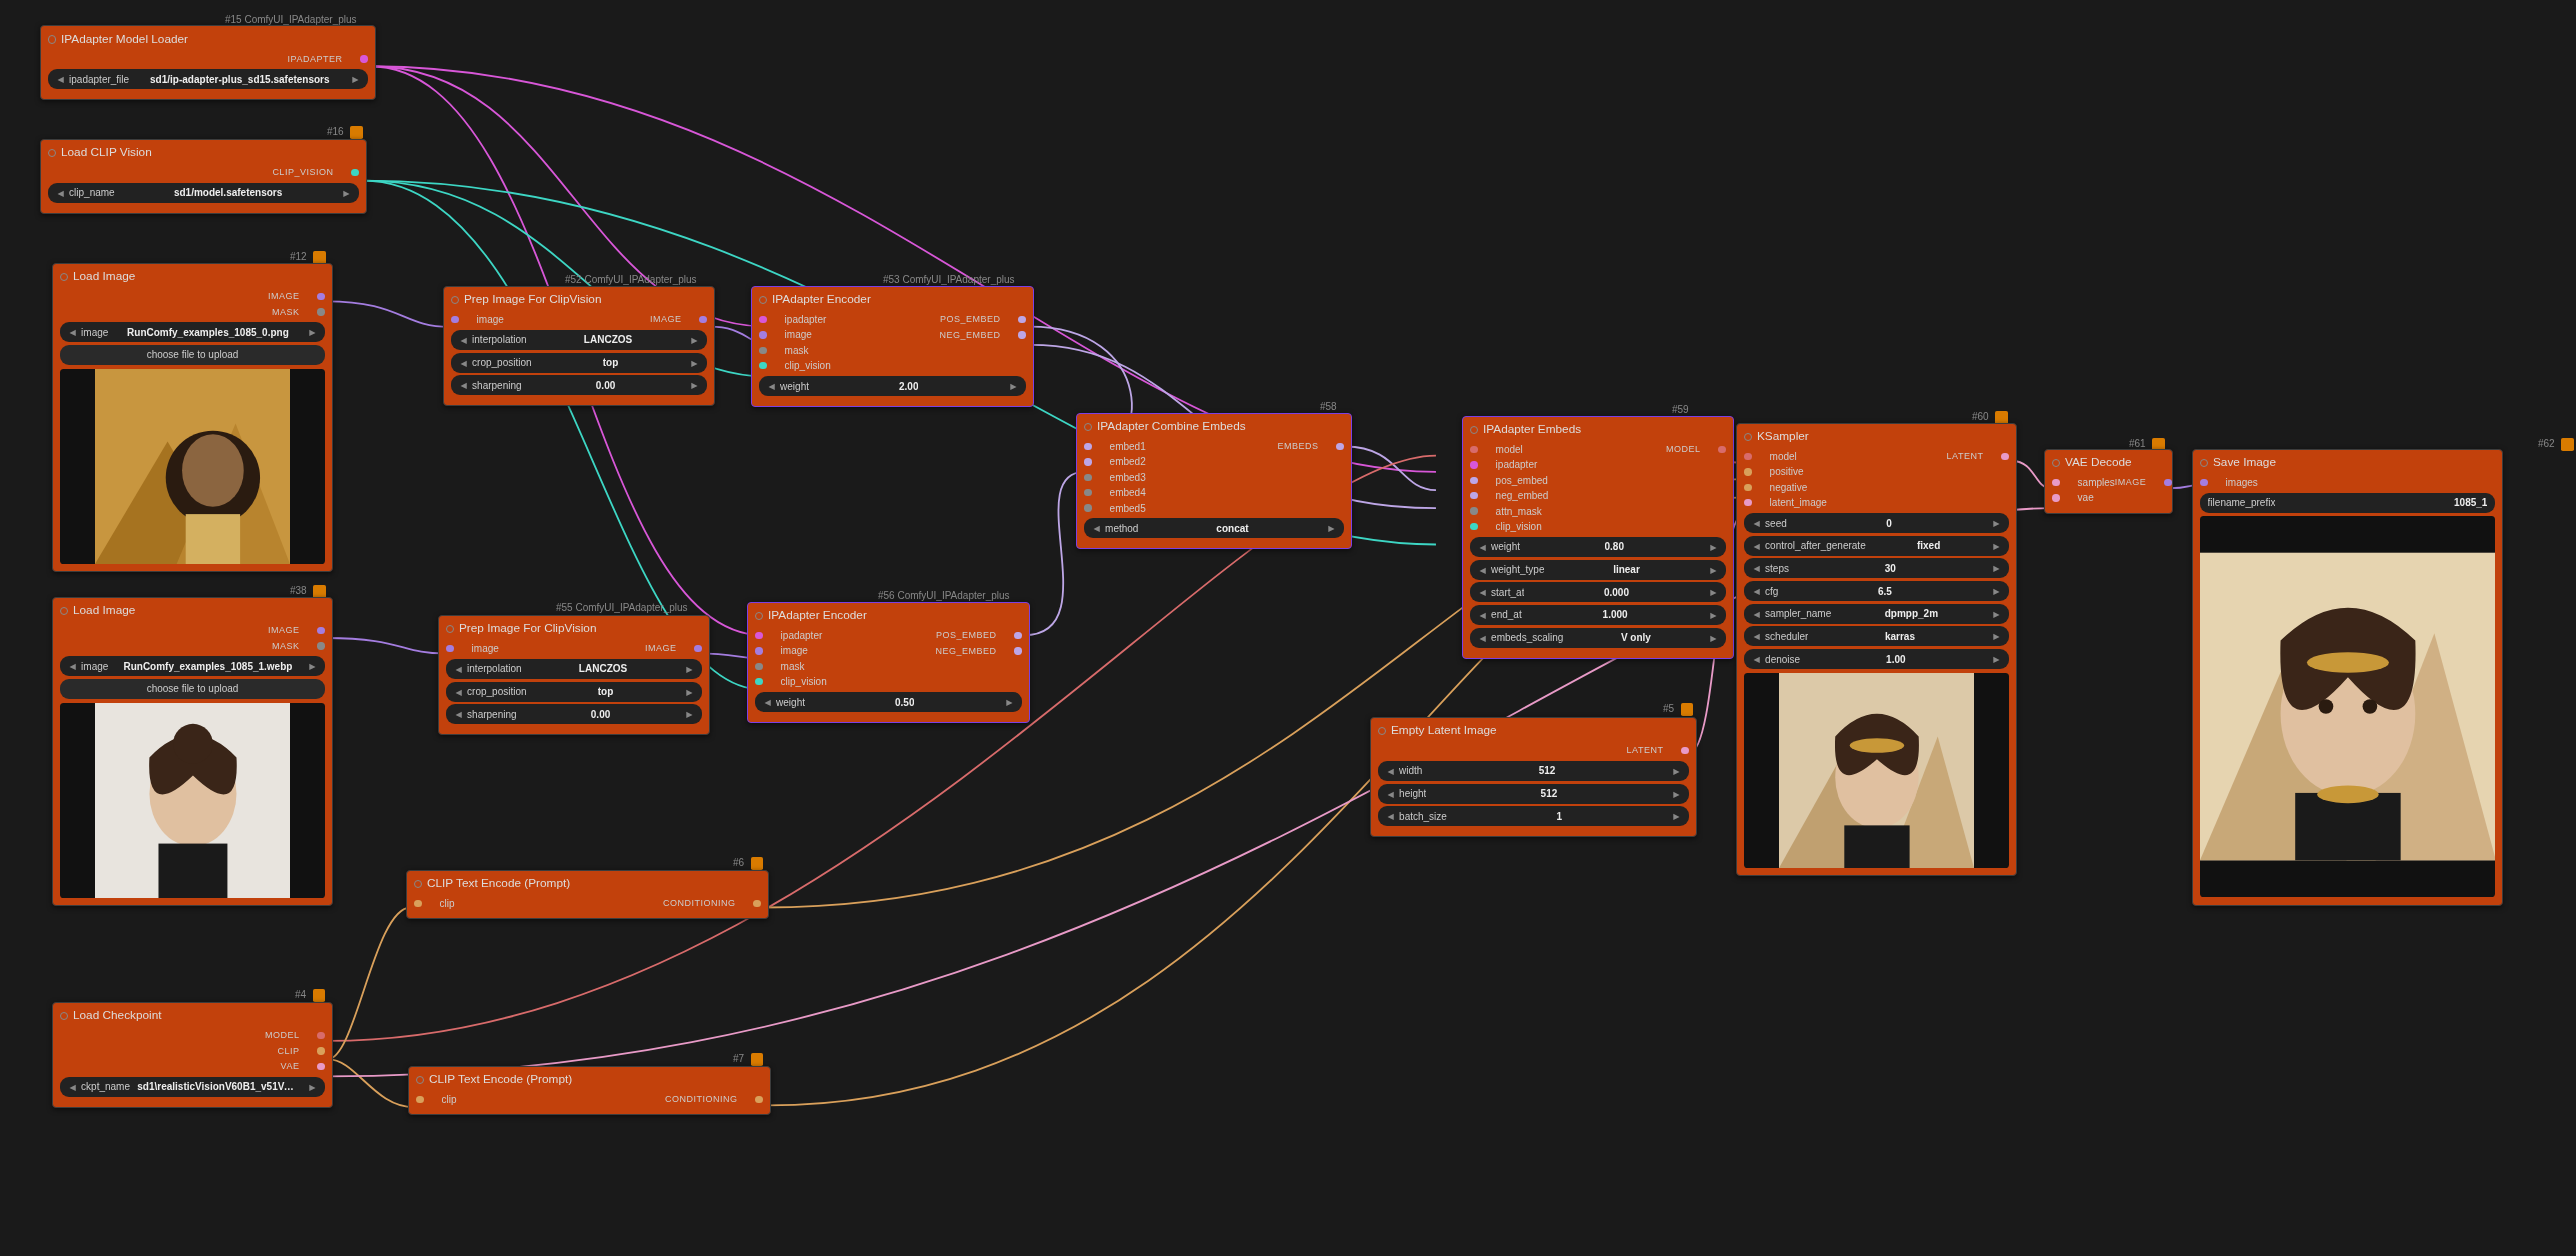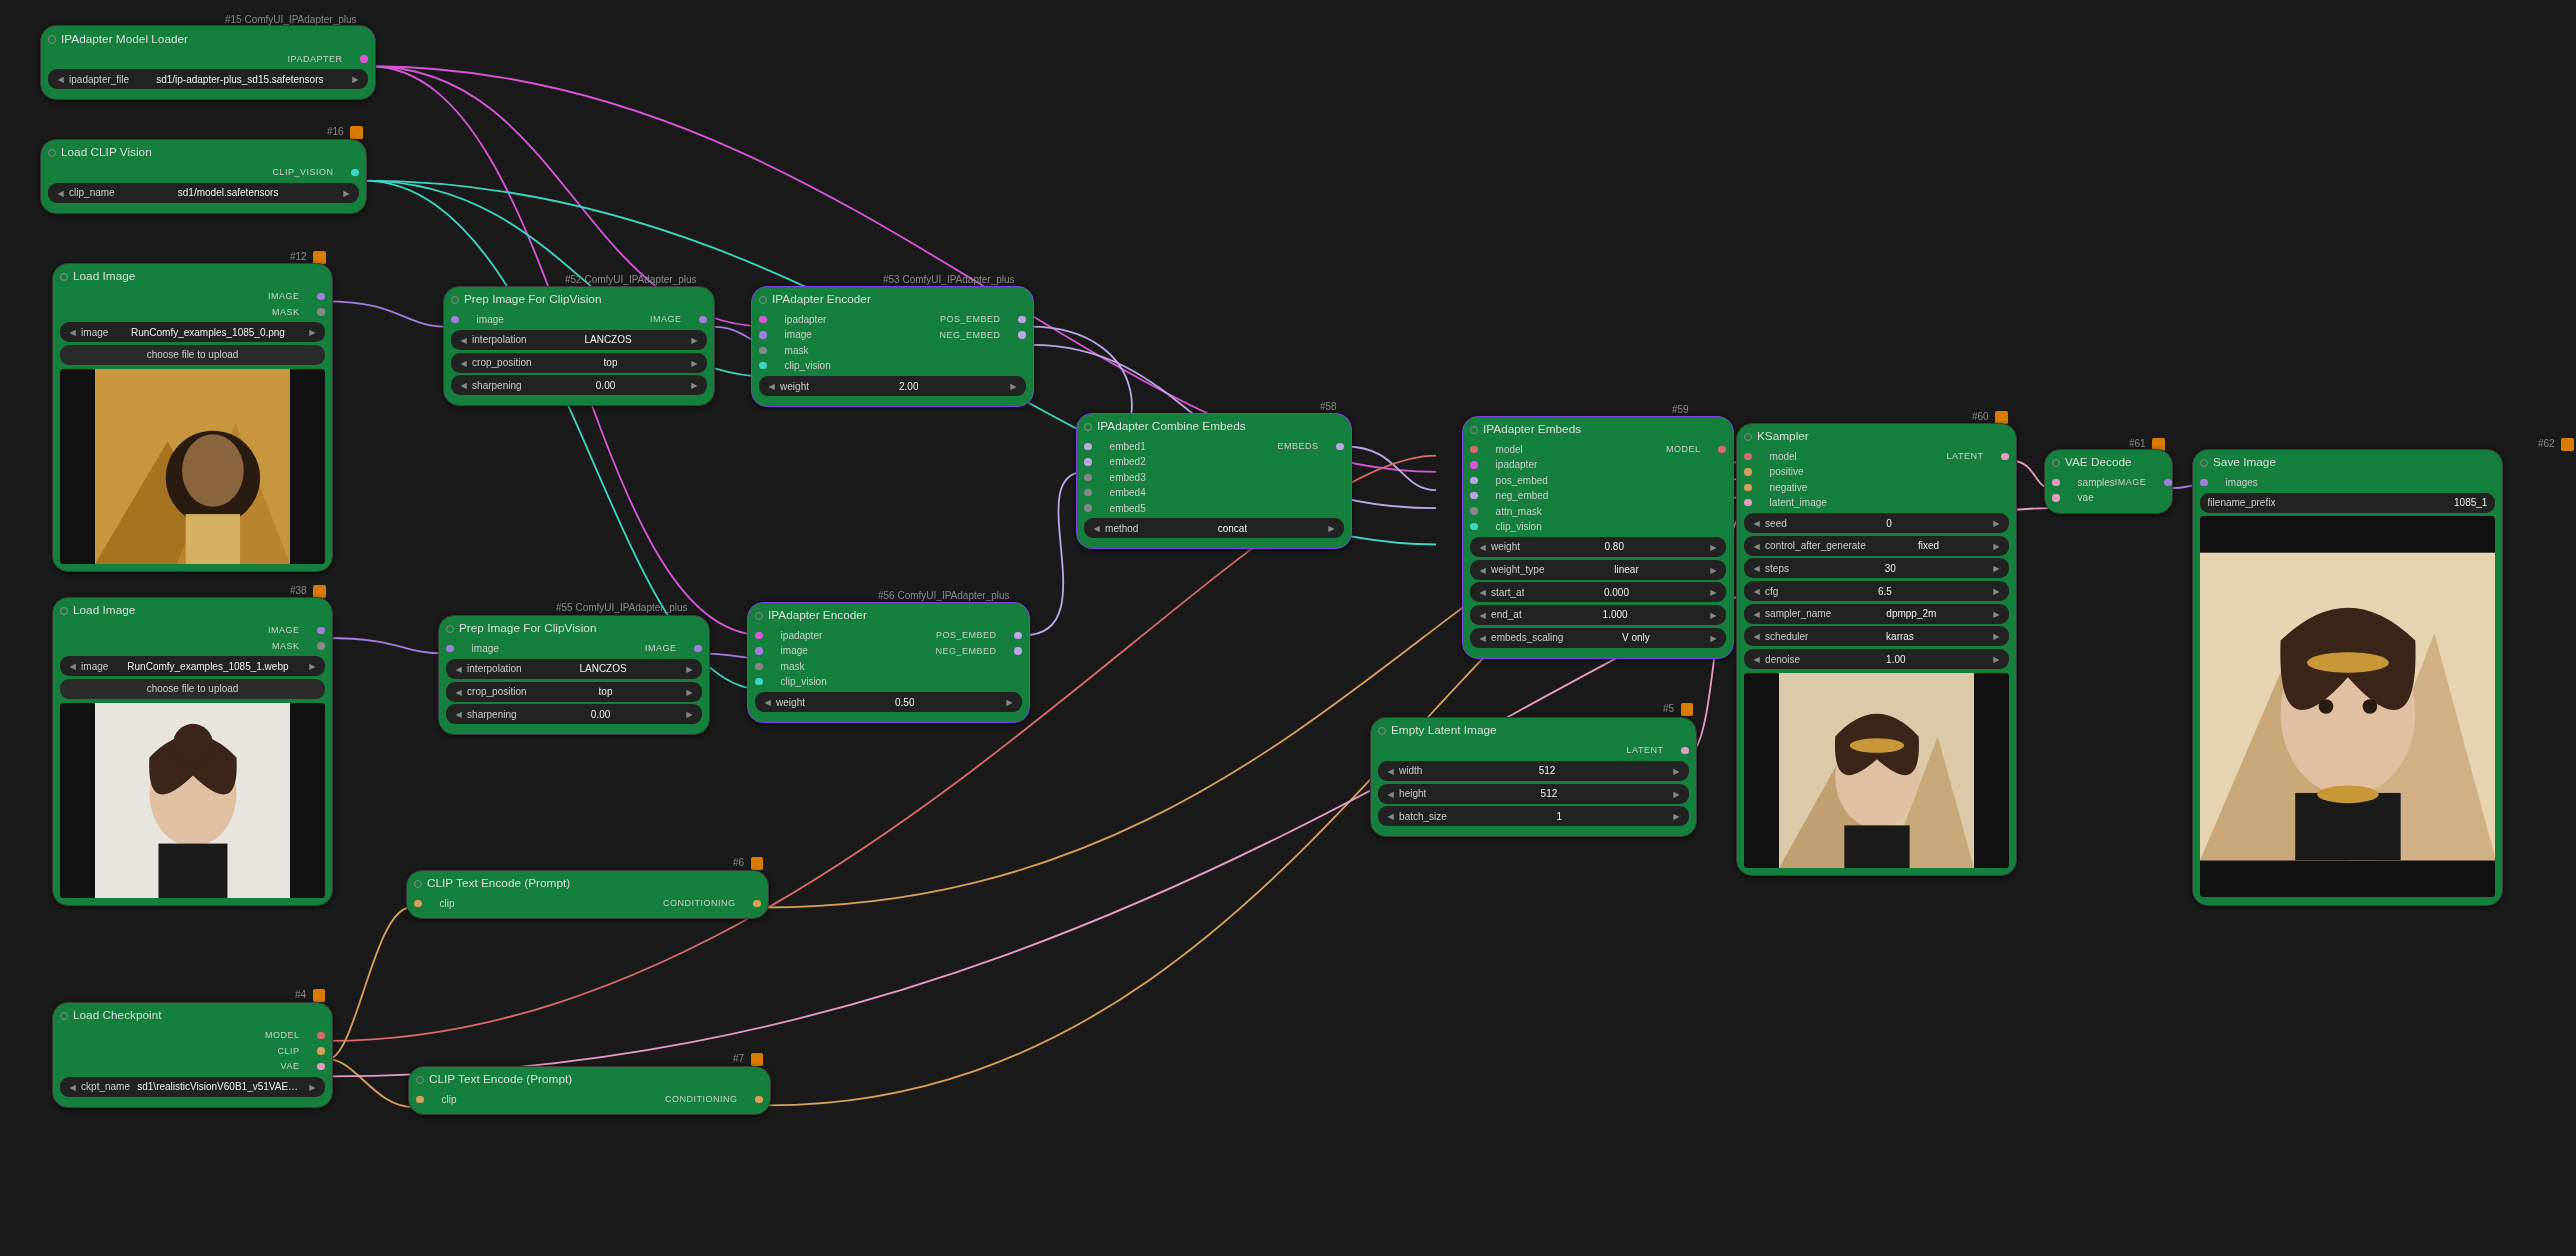--- a/index.html
+++ b/index.html
@@ -3,39 +3,39 @@
 <meta charset="utf-8">
 <style>
   * { margin:0; padding:0; box-sizing:border-box; }
   body { background:#1a1a1a; color:#ccc; font-family:Arial,sans-serif; font-size:10px; overflow:hidden; }
   #canvas { position:relative; width:2576px; height:1256px;margin-left:20px; }
   svg.wires { position:absolute; top:0; left:0; width:2576px; height:1256px; pointer-events:none; }
 
   .tag { position:absolute; font-size:10px; color:#888; white-space:nowrap; }
   .tag .hot { display:inline-block; width:12.7px; height:12.7px; background:#d97b00; border-radius:1.8px; margin-left:3.6px; vertical-align:middle; }
 
-  .node { position:absolute; background:#15803d; border:0.9px solid #3c3c3c; border-radius:16px; box-shadow:0 1.8px 5.4px rgba(0,0,0,.5); }
+  .node { position:absolute; background:#c2410c; border:0.9px solid #3c3c3c; border-radius:4px; box-shadow:0 1.8px 5.4px rgba(0,0,0,.5); }
   .node.purple { border:1.8px solid #7b3fe4; }
   .title { padding:5.4px 9px 3.6px 20px; color:#ddd; position:relative; font-size:11.8px; }
   .title .dot { position:absolute; left:7.3px; top:9px; width:8.2px; height:8.2px; border:0.9px solid #888; border-radius:50%; }
   .body { padding:1.8px 7.3px 7.3px 7.3px; }
 
   .iorow { display:flex; justify-content:space-between; align-items:center; height:15.4px; }
   .iorow .in, .iorow .out { display:flex; align-items:center; gap:18px; font-size:10px; color:#ccc; }
   .port { width:7.3px; height:7.3px; border-radius:50%; background:#888; flex-shrink:0; }
   .port.magenta{background:#d857d8;} .port.cyan{background:#3dd6c4;}
   .port.purple{background:#a47de0;} .port.lav{background:#bda6e6;} .port.orange{background:#d9a05b;}
   .port.red{background:#d86b6b;} .port.pink{background:#e89ac7;}
   .out .lbl { text-transform:uppercase; letter-spacing:0.5px; font-size:9px; }
   .in .lbl { font-size:10px; }
 
   .widget { background:#222; border-radius:9px; padding:2.7px 7.3px; margin:2.7px 0; display:flex; justify-content:space-between; align-items:center; font-size:10px; color:#ccc; height:20px; }
   .widget .arr { color:#888; font-size:8.2px; padding:0 1.8px; }
   .widget .wl { display:flex; align-items:center; gap:3.6px; overflow:hidden; }
-  .widget .wv { color:#eee; text-align:right; overflow:hidden; text-overflow:ellipsis; white-space:nowrap; }
+  .widget .wv { color:#eee; text-align:right; overflow:hidden; text-overflow:ellipsis; white-space:nowrap;font-weight:bold; }
   .widget.btn { justify-content:center; background:#2a2a2a; }
 
   .txtbox { background:#1e1e1e; border-radius:3.6px; padding:5.4px; margin:2.7px 0; font-family:monospace; font-size:10px; color:#ccc; min-height:64px; white-space:pre-wrap; }
 
   .thumb { width:100%; background:#111; border-radius:3.6px; margin-top:3.6px; display:flex; align-items:center; justify-content:center; overflow:hidden; }
   .thumb svg { display:block; }
 </style>
 </head>
 <body>
 

